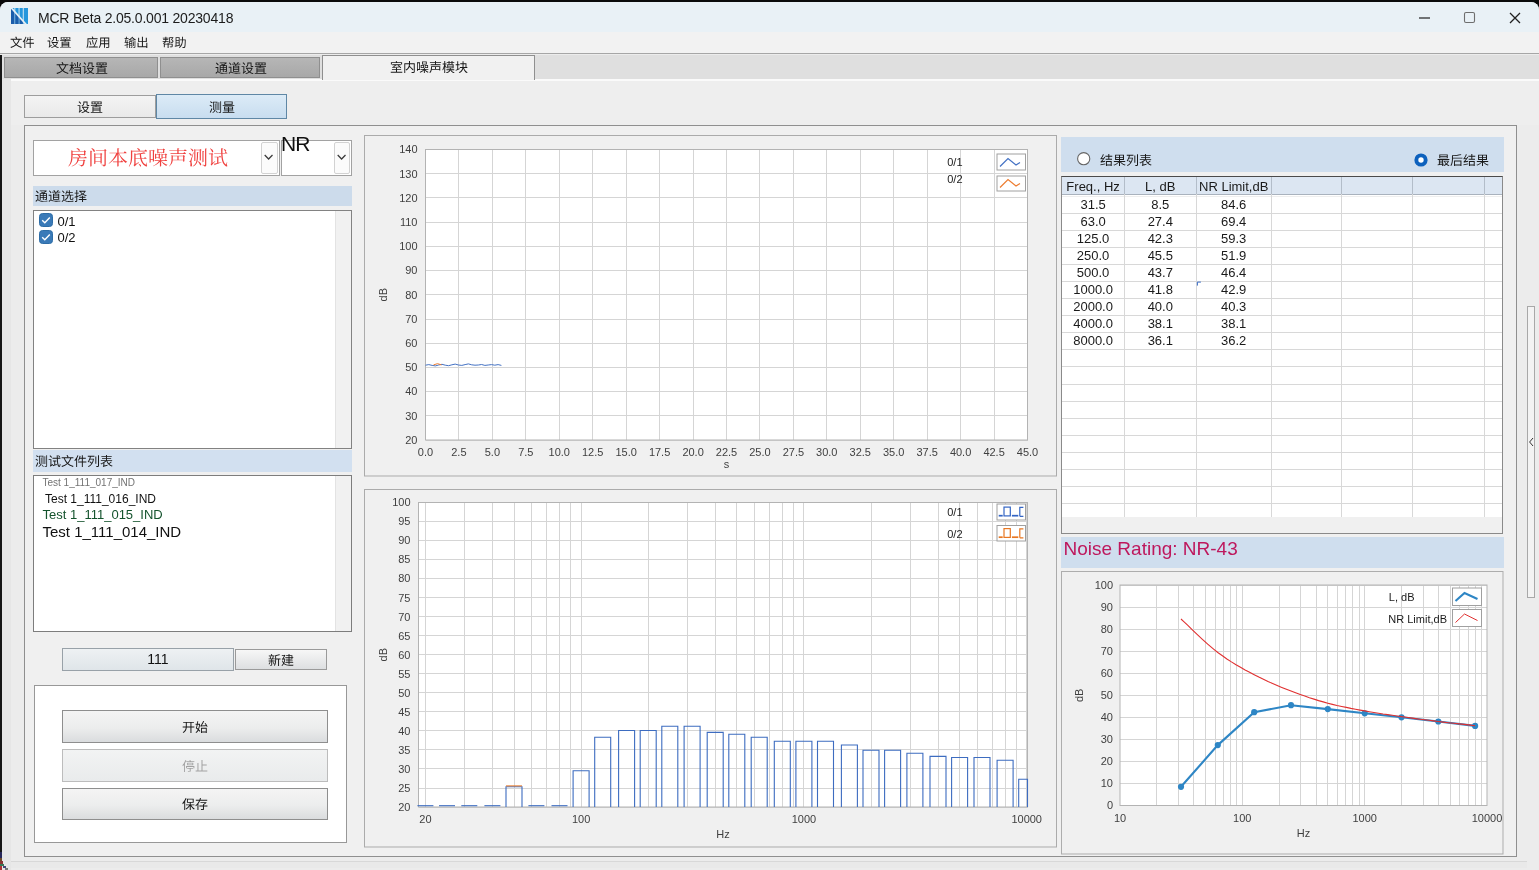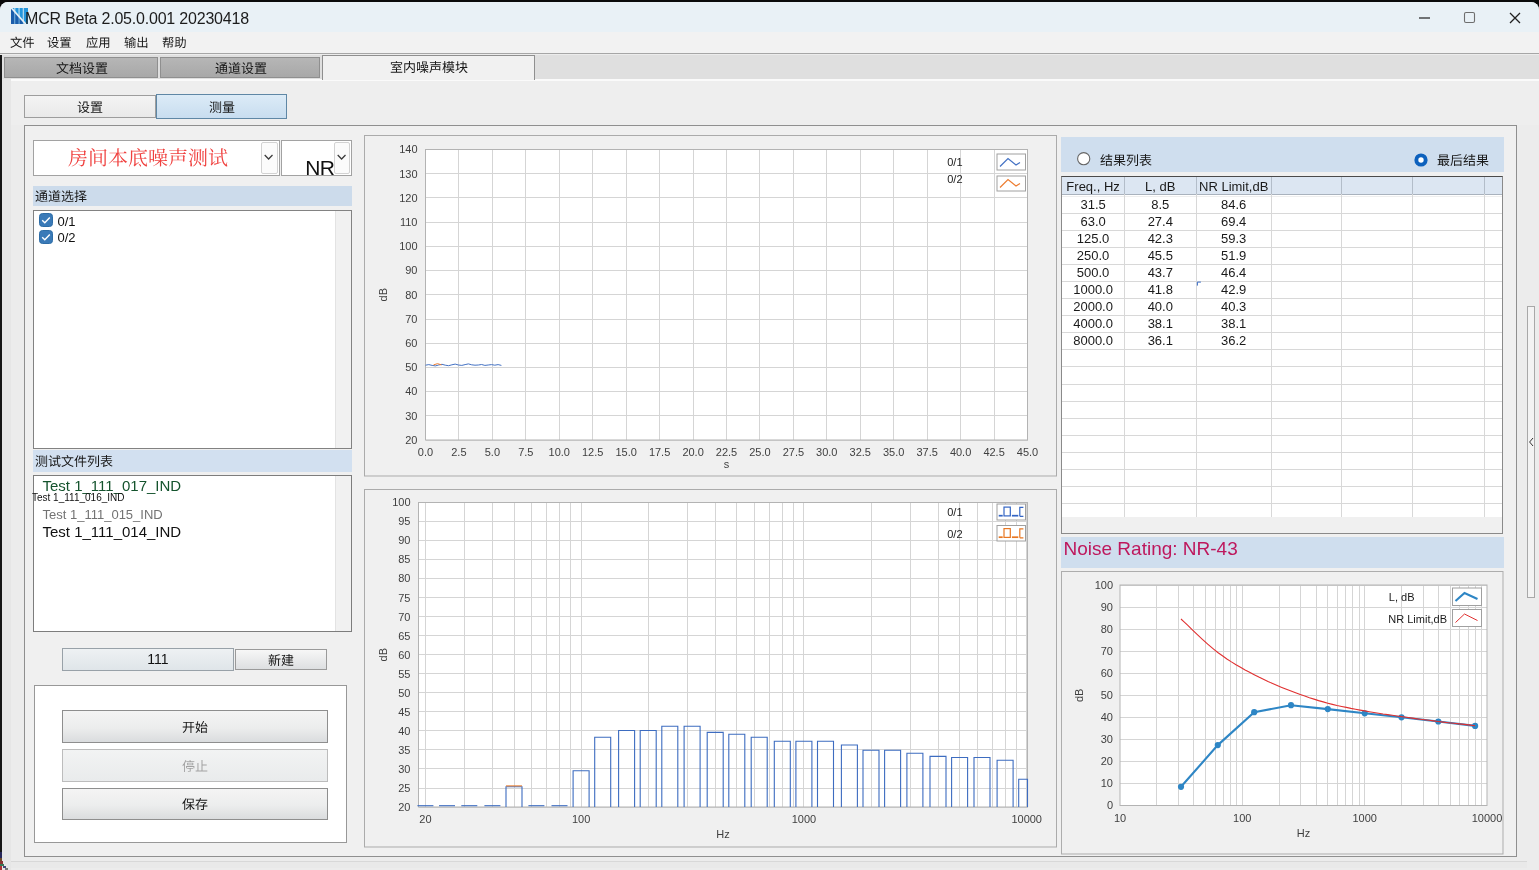--- a/index.html
+++ b/index.html
@@ -16,21 +16,21 @@
       <clipPath id="lb">
         <path d="M0 0h3.4v16H0zM4.3 0h3.3v16H4.3zM8.5 0h3.3v16H8.5zM12.7 0h4.3v16h-4.3z"></path>
       </clipPath>
     </defs>
 <g clip-path="url(#lb)">
       <rect x="0" y="0" width="17" height="16" fill="#2496dc"></rect>
 <path d="M0 0L14.5 16L0 16Z" fill="#1b5dab"></path>
     </g>
 <path d="M-0.5 -1L15.2 16.6" stroke="#e9f1f6" stroke-width="1.7" fill="none"></path>
   </svg>
-<div class="a" style="left:25px;top:9.5px;font-size:16px;letter-spacing:-0.2px;color:#1c1c1c">MCR Beta 2.05.0.001 20230418</div>
+<div class="a" style="left:38px;top:9.5px;font-size:14px;letter-spacing:-0.2px;color:#1c1c1c">MCR Beta 2.05.0.001 20230418</div>
 <svg class="t" style="left:1400px;top:2px" width="139" height="30" viewBox="0 0 139 30">
 <path d="M19 16h11" stroke="#202020" stroke-width="1.2" fill="none"></path>
 <rect x="64.5" y="10.5" width="10" height="10" rx="1.5" stroke="#6e6e6e" stroke-width="1.1" fill="none"></rect>
 <path d="M110 11l10 10M120 11l-10 10" stroke="#202020" stroke-width="1.3" fill="none"></path>
   </svg>
 <div class="a" style="left:0;top:32px;width:1539px;height:22px;background:#f2f2f2;border-bottom:1px solid #a6a6a6"></div>
 <svg class="t" style="left:10px;top:33.3px" width="27" height="18">
     <path transform="translate(0,14)" d="M5.2029 -10.1229C5.5719 -9.5202 5.9655000000000005 -8.6961 6.1131 -8.1918L7.134 -8.5239C6.9618 -9.0282 6.5313 -9.8277 6.1623 -10.4181ZM0.615 -8.1672V-7.257H2.5338C3.2595 -5.3874 4.2312 -3.7761 5.4981 -2.46C4.1451 -1.3284 2.4846 -0.492 0.4428 0.0861C0.6273 0.3075 0.9225 0.738 1.0209 0.9594C3.075 0.2952 4.7847 -0.5904 6.1746 -1.7958C7.5645 -0.5658 9.2373 0.3444 11.2545 0.8979C11.4144 0.6396000000000001 11.685 0.246 11.8941 0.0492C9.9261 -0.4428 8.2533 -1.3161 6.888 -2.4723C8.1303 -3.7392 9.0774 -5.3136 9.7908 -7.257H11.7342V-8.1672ZM6.1992 -3.1119C5.043 -4.2804 4.1328000000000005 -5.6826 3.4932 -7.257H8.7453C8.1303 -5.5965 7.2816 -4.2312 6.1992 -3.1119Z M16.1991 -4.1943V-3.2964H19.7292V0.984H20.651699999999998V-3.2964H24.021900000000002V-4.1943H20.651699999999998V-6.9126H23.4807V-7.8105H20.651699999999998V-10.1844H19.7292V-7.8105H18.081C18.2409 -8.364 18.3762 -8.9544 18.499200000000002 -9.5325L17.6136 -9.717C17.3307 -8.1057 16.8141 -6.519 16.1007 -5.4981C16.3221 -5.3874 16.715700000000002 -5.166 16.887900000000002 -5.0307C17.22 -5.5473 17.5275 -6.1992 17.785800000000002 -6.9126H19.7292V-4.1943ZM15.596400000000001 -10.2828C14.932200000000002 -8.4255 13.8498 -6.5805 12.6936 -5.3751C12.8535 -5.166 13.1241 -4.6863 13.2225 -4.4649C13.616100000000001 -4.8831 13.985100000000001 -5.3751 14.3541 -5.904V0.9594H15.239700000000001V-7.3431C15.7071 -8.2041 16.1253 -9.1143 16.4697 -10.0245Z" fill="#1a1a1a"></path>
   </svg>
 <svg class="t" style="left:47.2px;top:33.3px" width="27" height="18">
@@ -91,21 +91,21 @@
     <path d="M0.7 1L4.6 5L8.5 1" stroke="#3a3a3a" stroke-width="1.25" fill="none"></path>
   </svg>
 <svg class="t" style="left:67.5px;top:143.2px" width="162" height="29">
     <path transform="translate(0,22)" d="M9.78 -10.14 9.58 -10.0C10.200000000000001 -9.44 11.02 -8.48 11.32 -7.76C12.64 -6.96 13.620000000000001 -9.42 9.78 -10.14ZM8.620000000000001 -16.94 8.42 -16.76C9.26 -16.14 10.42 -15.0 10.82 -14.16C12.200000000000001 -13.48 12.88 -16.12 8.620000000000001 -16.94ZM17.18 -8.58 16.240000000000002 -7.42H4.98L5.14 -6.82H9.5C9.36 -3.98 8.68 -1.12 3.64 1.18L3.86 1.5C8.120000000000001 -0.04 9.78 -2.02 10.48 -4.2H15.36C15.16 -2.2 14.780000000000001 -0.66 14.34 -0.3C14.16 -0.16 13.96 -0.12 13.58 -0.12C13.14 -0.12 11.4 -0.26 10.5 -0.34L10.48 -0.02C11.32 0.1 12.280000000000001 0.3 12.6 0.52C12.9 0.72 13.0 1.06 13.0 1.4000000000000001C13.84 1.4000000000000001 14.64 1.24 15.14 0.86C15.94 0.24 16.46 -1.62 16.66 -4.0600000000000005C17.080000000000002 -4.08 17.32 -4.18 17.44 -4.34L15.96 -5.58L15.200000000000001 -4.8H10.66C10.82 -5.46 10.9 -6.140000000000001 10.98 -6.82H18.38C18.66 -6.82 18.86 -6.92 18.92 -7.140000000000001C18.240000000000002 -7.76 17.18 -8.58 17.18 -8.58ZM4.6000000000000005 -10.92V-13.4H16.06V-10.92ZM3.3000000000000003 -14.18V-9.38C3.3000000000000003 -5.64 2.94 -1.78 0.38 1.34L0.68 1.56C4.26 -1.46 4.6000000000000005 -5.94 4.6000000000000005 -9.4V-10.32H16.06V-9.48H16.26C16.7 -9.48 17.34 -9.8 17.36 -9.92V-13.200000000000001C17.72 -13.26 18.02 -13.42 18.14 -13.56L16.580000000000002 -14.76L15.860000000000001 -13.98H4.84L3.3000000000000003 -14.66Z M23.54 -16.88 23.32 -16.72C24.2 -15.84 25.32 -14.36 25.68 -13.24C27.12 -12.3 28.08 -15.22 23.54 -16.88ZM24.32 -13.94 22.3 -14.16V1.56H22.54C23.04 1.56 23.58 1.28 23.58 1.08V-13.38C24.1 -13.46 24.259999999999998 -13.64 24.32 -13.94ZM32.46 -3.56H27.44V-7.0H32.46ZM26.2 -11.96V-1.02H26.4C27.04 -1.02 27.44 -1.3800000000000001 27.44 -1.48V-2.96H32.46V-1.3800000000000001H32.66C33.120000000000005 -1.3800000000000001 33.7 -1.72 33.72 -1.86V-10.6C34.06 -10.66 34.34 -10.8 34.44 -10.92L32.980000000000004 -12.08L32.28 -11.34H27.64ZM32.46 -10.74V-7.6000000000000005H27.44V-10.74ZM36.28 -15.08H27.759999999999998L27.94 -14.48H36.480000000000004V-0.62C36.480000000000004 -0.28 36.36 -0.14 35.94 -0.14C35.5 -0.14 33.16 -0.34 33.16 -0.34V0.0C34.16 0.12 34.72 0.28 35.06 0.52C35.36 0.72 35.5 1.08 35.56 1.48C37.519999999999996 1.28 37.760000000000005 0.58 37.760000000000005 -0.46V-14.24C38.16 -14.32 38.5 -14.48 38.64 -14.64L36.94 -15.92Z M56.760000000000005 -13.66 55.74 -12.34H50.620000000000005V-15.98C51.16 -16.06 51.32 -16.26 51.38 -16.56L49.3 -16.8V-12.34H41.4L41.58 -11.76H48.28C46.82 -7.94 44.12 -4.0600000000000005 40.68 -1.5L40.92 -1.24C44.7 -3.48 47.56 -6.72 49.3 -10.4V-3.44H44.94L45.1 -2.84H49.3V1.54H49.56C50.08 1.54 50.620000000000005 1.24 50.620000000000005 1.06V-2.84H54.64C54.92 -2.84 55.08 -2.94 55.14 -3.16C54.480000000000004 -3.8200000000000003 53.42 -4.7 53.42 -4.7L52.46 -3.44H50.620000000000005V-11.72C52.16 -7.42 54.82 -3.9 57.78 -1.94C58.019999999999996 -2.58 58.519999999999996 -3.0 59.120000000000005 -3.04L59.16 -3.24C56.08 -4.78 52.84 -8.08 51.04 -11.76H58.120000000000005C58.400000000000006 -11.76 58.58 -11.86 58.64 -12.08C57.94 -12.74 56.760000000000005 -13.66 56.760000000000005 -13.66Z M68.98 -17.02 68.78 -16.88C69.48 -16.28 70.32 -15.24 70.62 -14.46C72.04 -13.620000000000001 72.98 -16.34 68.98 -17.02ZM70.28 -1.6 70.06 -1.44C70.86 -0.78 71.78 0.36 72.0 1.26C73.26 2.16 74.26 -0.4 70.28 -1.6ZM77.44 -15.4 76.48 -14.16H64.48L62.92 -14.84V-9.120000000000001C62.92 -5.5200000000000005 62.74 -1.68 60.82 1.42L61.12 1.6400000000000001C64.02 -1.4000000000000001 64.22 -5.78 64.22 -9.14V-13.58H78.72C78.98 -13.58 79.18 -13.68 79.22 -13.9C78.56 -14.540000000000001 77.44 -15.4 77.44 -15.4ZM76.98 -8.040000000000001 76.08 -6.86H73.5C73.2 -8.24 73.06 -9.66 73.06 -11.0C74.32 -11.14 75.48 -11.32 76.46000000000001 -11.48C76.94 -11.26 77.28 -11.24 77.48 -11.42L76.08 -12.8C74.24 -12.22 70.98 -11.5 68.08 -11.1L66.3 -11.68V-1.04C66.3 -0.72 66.2 -0.58 65.5 -0.12L66.68 1.46C66.8 1.3800000000000001 66.98 1.18 67.06 0.9C68.7 -0.54 70.2 -2.0 71.0 -2.72L70.84 -2.98C69.68 -2.2600000000000002 68.52 -1.56 67.58 -1.04V-6.26H72.34C73.04 -3.3000000000000003 74.38 -0.76 76.8 0.76C77.64 1.36 78.68 1.68 79.08 1.1400000000000001C79.28 0.88 79.18 0.58 78.7 0.0L78.94 -2.48L78.7 -2.52C78.5 -1.82 78.2 -1.08 78.0 -0.66C77.86 -0.36 77.72 -0.34 77.4 -0.52C75.5 -1.6 74.3 -3.8000000000000003 73.66 -6.26H78.18C78.46000000000001 -6.26 78.64 -6.36 78.7 -6.58C78.03999999999999 -7.2 76.98 -8.040000000000001 76.98 -8.040000000000001ZM67.58 -9.32V-10.620000000000001C68.94 -10.64 70.38 -10.74 71.76 -10.86C71.82 -9.5 71.96000000000001 -8.14 72.22 -6.86H67.58Z M93.46000000000001 -10.84V-6.58L91.92 -6.74V-4.7H86.5L86.66 -4.12H90.92C89.62 -2.08 87.56 -0.34 85.0 0.88L85.18 1.22C88.02 0.2 90.34 -1.3 91.92 -3.24V1.56H92.16C92.64 1.56 93.16 1.28 93.16 1.12V-3.94C94.36 -1.7 96.32 0.04 98.28 1.08C98.44 0.4 98.88 0.0 99.42 -0.08L99.44 -0.3C97.4 -0.96 95.0 -2.4 93.58 -4.12H98.76C99.03999999999999 -4.12 99.24000000000001 -4.22 99.28 -4.44C98.64 -5.0200000000000005 97.58 -5.82 97.58 -5.82L96.66 -4.7H93.16V-6.140000000000001C93.3 -6.16 93.4 -6.22 93.46000000000001 -6.28V-6.18H93.64C94.08 -6.18 94.58 -6.44 94.58 -6.54V-7.24H97.22V-6.3H97.4C97.8 -6.3 98.38 -6.58 98.4 -6.7V-10.02C98.76 -10.1 99.1 -10.26 99.22 -10.42L97.72 -11.540000000000001L97.02 -10.84H94.66L93.46000000000001 -11.38ZM84.82 -13.9V-5.7H82.7V-13.9ZM81.56 -14.48V-2.34H81.76C82.26 -2.34 82.7 -2.62 82.7 -2.7600000000000002V-5.1000000000000005H84.82V-3.42H85.0C85.42 -3.42 85.98 -3.72 86.0 -3.86V-13.700000000000001C86.38 -13.76 86.68 -13.92 86.82 -14.06L85.32 -15.24L84.64 -14.48H82.8L81.56 -15.1ZM95.06 -15.26V-13.02H90.42V-15.26ZM89.26 -15.860000000000001V-11.6H89.42C89.92 -11.6 90.42 -11.88 90.42 -11.98V-12.46H95.06V-11.76H95.24C95.62 -11.76 96.26 -12.02 96.28 -12.14V-15.040000000000001C96.66 -15.120000000000001 96.98 -15.26 97.12 -15.42L95.54 -16.6L94.86 -15.860000000000001H90.52L89.26 -16.44ZM90.7 -10.24V-7.82H88.18V-10.24ZM87.04 -10.84V-6.0600000000000005H87.22C87.68 -6.0600000000000005 88.18 -6.34 88.18 -6.44V-7.24H90.7V-6.32H90.88C91.28 -6.32 91.84 -6.66 91.86 -6.8V-10.02C92.24 -10.1 92.56 -10.26 92.7 -10.42L91.18 -11.540000000000001L90.5 -10.84H88.28L87.04 -11.38ZM97.22 -10.24V-7.82H94.58V-10.24Z M103.52 -9.28V-6.32C103.52 -3.68 103.18 -0.9 100.8 1.3800000000000001L101.04 1.62C103.74 -0.1 104.52 -2.5 104.74 -4.64H115.1V-3.36H115.3C115.72 -3.36 116.4 -3.62 116.42 -3.74V-8.5C116.76 -8.56 117.06 -8.72 117.18 -8.86L115.62 -10.06L114.92 -9.28H105.08L103.52 -9.96ZM104.78 -5.22 104.82 -6.34V-8.700000000000001H109.36V-5.22ZM110.62 -5.22V-8.700000000000001H115.1V-5.22ZM109.3 -16.76V-14.6H101.18L101.36 -14.02H109.3V-11.700000000000001H102.4L102.58 -11.120000000000001H117.5C117.78 -11.120000000000001 117.94 -11.22 118.0 -11.44C117.34 -12.06 116.24000000000001 -12.9 116.24000000000001 -12.9L115.26 -11.700000000000001H110.62V-14.02H118.26C118.53999999999999 -14.02 118.74000000000001 -14.120000000000001 118.8 -14.34C118.06 -14.96 116.94 -15.780000000000001 116.94 -15.780000000000001L115.94 -14.6H110.62V-16.0C111.12 -16.080000000000002 111.32 -16.28 111.36 -16.56Z M130.82 -12.5 128.9 -13.0C128.88 -5.0 128.98 -1.34 124.64 1.26L124.92 1.62C130.12 -0.78 129.94 -4.76 130.08 -12.06C130.54 -12.06 130.74 -12.26 130.82 -12.5ZM129.88 -3.68 129.66 -3.52C130.62 -2.62 131.78 -1.06 132.08 0.16C133.48 1.16 134.44 -1.8800000000000001 129.88 -3.68ZM126.26 -15.92V-3.98H126.42C127.02 -3.98 127.38 -4.24 127.38 -4.34V-14.72H131.7V-4.38H131.88C132.4 -4.38 132.86 -4.68 132.86 -4.78V-14.64C133.3 -14.68 133.52 -14.8 133.68 -14.96L132.26 -16.080000000000002L131.62 -15.32H127.62ZM139.0 -16.16 137.08 -16.38V-0.42C137.08 -0.12 137.0 0.0 136.64 0.0C136.28 0.0 134.5 -0.16 134.5 -0.16V0.16C135.28 0.26 135.76 0.42 136.0 0.62C136.26 0.84 136.36 1.18 136.4 1.56C138.08 1.3800000000000001 138.26 0.74 138.26 -0.3V-15.64C138.74 -15.700000000000001 138.94 -15.88 139.0 -16.16ZM136.24 -13.88 134.42 -14.1V-2.86H134.64C135.06 -2.86 135.52 -3.14 135.52 -3.3000000000000003V-13.36C136.02 -13.44 136.18 -13.620000000000001 136.24 -13.88ZM121.94 -4.0600000000000005C121.72 -4.0600000000000005 121.1 -4.0600000000000005 121.1 -4.0600000000000005V-3.62C121.52 -3.58 121.78 -3.54 122.06 -3.34C122.44 -3.06 122.58 -1.44 122.28 0.58C122.32 1.2 122.56 1.56 122.92 1.56C123.6 1.56 123.98 1.04 124.02 0.2C124.08 -1.46 123.52 -2.4 123.5 -3.3000000000000003C123.48 -3.7800000000000002 123.6 -4.4 123.74 -5.0200000000000005C123.92 -5.96 125.1 -10.36 125.72 -12.780000000000001L125.34 -12.84C122.7 -5.18 122.7 -5.18 122.4 -4.5C122.24 -4.0600000000000005 122.16 -4.0600000000000005 121.94 -4.0600000000000005ZM120.96 -12.040000000000001 120.76 -11.86C121.46 -11.28 122.3 -10.22 122.56 -9.38C123.88 -8.540000000000001 124.86 -11.18 120.96 -12.040000000000001ZM122.28 -16.56 122.08 -16.38C122.9 -15.8 123.9 -14.72 124.16 -13.82C125.58 -12.96 126.48 -15.84 122.28 -16.56Z M155.86 -16.14 155.64 -16.02C156.2 -15.38 156.86 -14.280000000000001 157.02 -13.44C158.22 -12.5 159.46 -14.9 155.86 -16.14ZM142.14 -16.68 141.9 -16.52C142.74 -15.6 143.82 -14.02 144.12 -12.84C145.48 -11.9 146.46 -14.74 142.14 -16.68ZM144.56 -10.620000000000001C144.94 -10.700000000000001 145.22 -10.84 145.3 -10.98L144.0 -12.08L143.34 -11.38H140.78L140.96 -10.78H143.32V-1.8C143.32 -1.44 143.22 -1.32 142.6 -0.98L143.46 0.62C143.64 0.54 143.88 0.3 144.0 -0.08C145.42 -1.56 146.66 -3.02 147.3 -3.7800000000000002L147.08 -4.0200000000000005L144.56 -2.1ZM151.88 -9.26 151.08 -8.26H146.38L146.54 -7.66H149.14V-1.96C147.76 -1.6 146.62 -1.32 145.96 -1.2L146.74 0.28C146.92 0.2 147.06 0.04 147.14 -0.18C149.9 -1.28 152.0 -2.18 153.5 -2.84L153.42 -3.12L150.38 -2.3000000000000003V-7.66H152.82C153.1 -7.66 153.28 -7.76 153.32 -7.98C152.78 -8.540000000000001 151.88 -9.26 151.88 -9.26ZM157.7 -13.16 156.78 -12.0H154.48C154.46 -13.24 154.46 -14.540000000000001 154.48 -15.84C154.98 -15.9 155.16 -16.12 155.18 -16.38L153.1 -16.64C153.1 -15.02 153.12 -13.48 153.16 -12.0H146.1L146.26 -11.42H153.2C153.44 -5.92 154.26 -1.62 156.94 0.62C157.64 1.3 158.78 1.84 159.26 1.28C159.44 1.08 159.38 0.72 158.88 -0.02L159.18 -3.04L158.94 -3.08C158.7 -2.2600000000000002 158.38 -1.34 158.16 -0.8200000000000001C158.0 -0.44 157.9 -0.42 157.62 -0.7000000000000001C155.32 -2.52 154.64 -6.62 154.5 -11.42H158.86C159.14 -11.42 159.34 -11.52 159.4 -11.74C158.74 -12.34 157.7 -13.16 157.7 -13.16Z" fill="#f0413f"></path>
   </svg>
 <div class="a" style="left:280.5px;top:139.5px;width:71px;height:36px;background:#fff;border:1px solid #a2a2a2"></div>
 <div class="a" style="left:334px;top:142px;width:15.5px;height:31.5px;background:#fbfbfb;border:1px solid #d2d2d2;border-radius:2px"></div>
 <svg class="t" style="left:337.3px;top:153.8px" width="11" height="8">
     <path d="M0.7 1L4.6 5L8.5 1" stroke="#3a3a3a" stroke-width="1.25" fill="none"></path>
   </svg>
-<div class="a" style="left:281px;top:156px;width:53px;text-align:right;font-size:21px;letter-spacing:-0.8px;color:#111">NR</div>
+<div class="a" style="left:281px;top:132px;width:53px;text-align:left;font-size:21px;letter-spacing:-0.8px;color:#111">NR</div>
 <div class="a" style="left:33px;top:186px;width:318.5px;height:19.5px;background:#ccdbeb"></div>
 <svg class="t" style="left:34.5px;top:186px" width="54" height="19">
     <path transform="translate(0,15)" d="M0.845 -9.841C1.6119999999999999 -9.165 2.6 -8.216 3.0549999999999997 -7.6049999999999995L3.77 -8.254999999999999C3.2889999999999997 -8.853 2.288 -9.763 1.521 -10.4ZM3.328 -6.045H0.5589999999999999V-5.122H2.392V-1.43C1.8199999999999998 -1.196 1.17 -0.611 0.507 0.104L1.1179999999999999 0.9099999999999999C1.781 0.026 2.4179999999999997 -0.728 2.86 -0.728C3.159 -0.728 3.601 -0.286 4.1339999999999995 0.039C5.044 0.585 6.122999999999999 0.741 7.734999999999999 0.741C9.139 0.741 11.414 0.6759999999999999 12.324 0.611C12.337 0.351 12.492999999999999 -0.091 12.597 -0.33799999999999997C11.258 -0.208 9.282 -0.104 7.747999999999999 -0.104C6.305 -0.104 5.2 -0.19499999999999998 4.329 -0.728C3.8739999999999997 -1.027 3.5879999999999996 -1.261 3.328 -1.404ZM4.732 -10.439V-9.671999999999999H10.231C9.698 -9.269 9.035 -8.866 8.385 -8.554C7.747999999999999 -8.84 7.072 -9.113 6.487 -9.321L5.8629999999999995 -8.762C6.669 -8.463 7.617999999999999 -8.046999999999999 8.411 -7.657H4.718999999999999V-0.9229999999999999H5.6419999999999995V-3.081H7.8389999999999995V-0.975H8.722999999999999V-3.081H10.985V-1.898C10.985 -1.742 10.933 -1.69 10.764 -1.6769999999999998C10.607999999999999 -1.6769999999999998 10.062 -1.6769999999999998 9.437999999999999 -1.69C9.555 -1.4689999999999999 9.671999999999999 -1.144 9.711 -0.8969999999999999C10.581999999999999 -0.8969999999999999 11.141 -0.8969999999999999 11.479 -1.04C11.817 -1.183 11.921 -1.417 11.921 -1.898V-7.657H10.218C9.958 -7.813 9.633 -7.981999999999999 9.256 -8.164C10.231 -8.671 11.219 -9.347 11.921 -10.023L11.309999999999999 -10.491L11.115 -10.439ZM10.985 -6.903V-5.7589999999999995H8.722999999999999V-6.903ZM5.6419999999999995 -5.031H7.8389999999999995V-3.848H5.6419999999999995ZM5.6419999999999995 -5.7589999999999995V-6.903H7.8389999999999995V-5.7589999999999995ZM10.985 -5.031V-3.848H8.722999999999999V-5.031Z M13.832 -9.945C14.521 -9.282 15.34 -8.346 15.690999999999999 -7.747999999999999L16.497 -8.294C16.107 -8.892 15.275 -9.789 14.586 -10.413ZM18.915 -4.784H23.27V-3.6919999999999997H18.915ZM18.915 -3.0029999999999997H23.27V-1.9109999999999998H18.915ZM18.915 -6.552H23.27V-5.473H18.915ZM17.992 -7.292999999999999V-1.157H24.219V-7.292999999999999H21.112000000000002C21.255 -7.617999999999999 21.411 -8.008 21.567 -8.385H25.311V-9.203999999999999H22.88C23.192 -9.633 23.517 -10.152999999999999 23.829 -10.634L22.866999999999997 -10.92C22.659 -10.413 22.243000000000002 -9.711 21.892 -9.203999999999999H19.461L20.137 -9.516C19.981 -9.918999999999999 19.564999999999998 -10.543 19.188 -10.972L18.381999999999998 -10.620999999999999C18.72 -10.192 19.084 -9.607 19.253 -9.203999999999999H17.043V-8.385H20.488C20.41 -8.033999999999999 20.293 -7.630999999999999 20.189 -7.292999999999999ZM16.406 -6.279H13.663V-5.369H15.469999999999999V-1.3259999999999998C14.885 -1.1179999999999999 14.222 -0.572 13.546 0.091L14.157 0.884C14.82 0.078 15.483 -0.611 15.951 -0.611C16.25 -0.611 16.653 -0.221 17.212 0.091C18.109 0.598 19.227 0.741 20.761 0.741C22.009 0.741 24.296999999999997 0.6629999999999999 25.232999999999997 0.598C25.246 0.325 25.402 -0.11699999999999999 25.506 -0.351C24.244999999999997 -0.221 22.308 -0.13 20.787 -0.13C19.37 -0.13 18.252 -0.221 17.42 -0.6759999999999999C16.965 -0.9359999999999999 16.666 -1.17 16.406 -1.3Z M26.793 -9.945C27.547 -9.308 28.431 -8.398 28.808 -7.760999999999999L29.614 -8.372C29.198 -8.996 28.301 -9.879999999999999 27.534 -10.478ZM31.798000000000002 -10.53C31.486 -9.373 30.939999999999998 -8.229 30.238 -7.462C30.472 -7.345 30.887999999999998 -7.085 31.07 -6.941999999999999C31.369 -7.306 31.655 -7.760999999999999 31.915 -8.267999999999999H33.839V-6.37H30.16V-5.499H32.513C32.292 -3.796 31.759 -2.561 29.809 -1.8719999999999999C30.017 -1.69 30.303 -1.3259999999999998 30.407 -1.079C32.591 -1.9369999999999998 33.241 -3.432 33.488 -5.499H34.827V-2.483C34.827 -1.4949999999999999 35.048 -1.2089999999999999 36.022999999999996 -1.2089999999999999C36.218 -1.2089999999999999 37.102000000000004 -1.2089999999999999 37.297 -1.2089999999999999C38.116 -1.2089999999999999 38.376 -1.625 38.467 -3.276C38.194 -3.3409999999999997 37.791 -3.484 37.609 -3.666C37.57 -2.3009999999999997 37.518 -2.1189999999999998 37.193 -2.1189999999999998C37.010999999999996 -2.1189999999999998 36.296 -2.1189999999999998 36.166 -2.1189999999999998C35.828 -2.1189999999999998 35.789 -2.158 35.789 -2.483V-5.499H38.363V-6.37H34.814V-8.267999999999999H37.817V-9.113H34.814V-10.868H33.839V-9.113H32.305C32.474 -9.503 32.617 -9.918999999999999 32.734 -10.334999999999999ZM29.262999999999998 -5.928H26.728V-5.018H28.326999999999998V-1.079C27.768 -0.819 27.17 -0.351 26.585 0.19499999999999998L27.235 1.04C27.976 0.23399999999999999 28.678 -0.442 29.159 -0.442C29.445 -0.442 29.848 -0.065 30.355 0.247C31.213 0.754 32.292 0.884 33.8 0.884C35.074 0.884 37.271 0.819 38.285 0.754C38.298 0.46799999999999997 38.454 -0.013 38.558 -0.26C37.271 -0.13 35.295 -0.039 33.813 -0.039C32.435 -0.039 31.343 -0.11699999999999999 30.537 -0.598C29.913 -0.962 29.614 -1.274 29.262999999999998 -1.3Z M41.301 -10.907V-8.307H39.598V-7.396999999999999H41.301V-4.628C40.612 -4.42 39.975 -4.2379999999999995 39.468 -4.095L39.715 -3.146L41.301 -3.653V-0.156C41.301 0.013 41.236 0.065 41.08 0.078C40.924 0.078 40.417 0.091 39.858 0.065C39.988 0.33799999999999997 40.105 0.741 40.144 0.988C40.976 0.988 41.483 0.975 41.808 0.8059999999999999C42.133 0.65 42.25 0.377 42.25 -0.156V-3.965L43.758 -4.459L43.628 -5.356L42.25 -4.927V-7.396999999999999H43.797V-8.307H42.25V-10.907ZM49.452 -9.347C48.984 -8.671 48.347 -8.073 47.606 -7.553C46.93 -8.073 46.358 -8.671 45.916 -9.347ZM44.147999999999996 -10.231V-9.347H44.98C45.461 -8.475999999999999 46.098 -7.7219999999999995 46.852 -7.072C45.838 -6.460999999999999 44.694 -6.005999999999999 43.589 -5.733C43.771 -5.537999999999999 44.005 -5.1739999999999995 44.109 -4.9399999999999995C45.292 -5.2909999999999995 46.501 -5.811 47.58 -6.5C48.594 -5.798 49.777 -5.265 51.064 -4.927C51.194 -5.186999999999999 51.467 -5.551 51.662 -5.7459999999999996C50.44 -6.005999999999999 49.322 -6.4479999999999995 48.36 -7.045999999999999C49.387 -7.826 50.257999999999996 -8.801 50.817 -9.945L50.232 -10.27L50.063 -10.231ZM47.06 -5.356V-4.212H44.421V-3.328H47.06V-1.9889999999999999H43.758V-1.105H47.06V1.066H48.035V-1.105H51.441V-1.9889999999999999H48.035V-3.328H50.504999999999995V-4.212H48.035V-5.356Z" fill="#1a1a1a"></path>
   </svg>
 <div class="a" style="left:33px;top:209.5px;width:318.5px;height:239.5px;background:#fff;border:1px solid #828282"></div>
 <div class="a" style="left:335px;top:210.5px;width:15.5px;height:237.5px;background:#f1f1f1;border-left:1px solid #e3e3e3"></div>
 <svg class="t" style="left:39px;top:213px" width="14" height="14" viewBox="0 0 14 14">
 <rect x="0.5" y="0.5" width="13" height="13" rx="3" fill="#3a7ab8" stroke="#2e6da6"></rect>
 <path d="M3.2 7.2L5.8 9.8L10.8 4.4" stroke="#fff" stroke-width="1.4" fill="none"></path>
   </svg>
@@ -114,23 +114,23 @@
 <rect x="0.5" y="0.5" width="13" height="13" rx="3" fill="#3a7ab8" stroke="#2e6da6"></rect>
 <path d="M3.2 7.2L5.8 9.8L10.8 4.4" stroke="#fff" stroke-width="1.4" fill="none"></path>
   </svg>
 <div class="a" style="left:57.5px;top:230.0px;font-size:13px;color:#111">0/2</div>
 <div class="a" style="left:33px;top:449.5px;width:318.5px;height:22px;background:#d2e0f0"></div>
 <svg class="t" style="left:34.5px;top:450.5px" width="80" height="19">
     <path transform="translate(0,15)" d="M6.318 -1.196C6.981 -0.5459999999999999 7.747999999999999 0.364 8.112 0.949L8.748999999999999 0.507C8.372 -0.052 7.592 -0.9359999999999999 6.928999999999999 -1.573ZM4.056 -10.166V-2.002H4.8229999999999995V-9.411999999999999H7.643999999999999V-2.041H8.437V-10.166ZM11.270999999999999 -10.751V-0.091C11.270999999999999 0.104 11.193 0.16899999999999998 11.011 0.16899999999999998C10.828999999999999 0.182 10.218 0.182 9.529 0.16899999999999998C9.645999999999999 0.40299999999999997 9.776 0.7799999999999999 9.815 0.988C10.725 1.001 11.283999999999999 0.975 11.622 0.832C11.947 0.689 12.077 0.442 12.077 -0.091V-10.751ZM9.49 -9.75V-1.9629999999999999H10.27V-9.75ZM5.798 -8.488999999999999V-3.887C5.798 -2.314 5.537999999999999 -0.689 3.367 0.416C3.51 0.533 3.7569999999999997 0.858 3.848 1.014C6.188 -0.16899999999999998 6.552 -2.132 6.552 -3.8739999999999997V-8.488999999999999ZM1.053 -10.088C1.781 -9.684999999999999 2.717 -9.061 3.159 -8.645L3.7569999999999997 -9.437999999999999C3.2889999999999997 -9.828 2.34 -10.4 1.638 -10.777ZM0.494 -6.577999999999999C1.2089999999999999 -6.175 2.158 -5.59 2.626 -5.2L3.211 -5.9799999999999995C2.717 -6.356999999999999 1.755 -6.9159999999999995 1.053 -7.279999999999999ZM0.754 0.351 1.638 0.871C2.1839999999999997 -0.325 2.834 -1.924 3.302 -3.2889999999999997L2.522 -3.796C2.002 -2.34 1.274 -0.65 0.754 0.351Z M14.56 -10.075C15.222999999999999 -9.503 16.055 -8.671 16.445 -8.138L17.121 -8.814C16.731 -9.334 15.886 -10.113999999999999 15.21 -10.673ZM23.101 -10.347999999999999C23.647 -9.776 24.244999999999997 -8.982999999999999 24.505 -8.463L25.22 -8.943999999999999C24.933999999999997 -9.450999999999999 24.323 -10.205 23.777 -10.764ZM13.65 -6.838V-5.902H15.457V-1.222C15.457 -0.6629999999999999 15.067 -0.286 14.833 -0.143C15.001999999999999 0.052 15.236 0.46799999999999997 15.327 0.702C15.522 0.46799999999999997 15.873 0.23399999999999999 18.096 -1.261C18.005 -1.456 17.887999999999998 -1.833 17.823 -2.093L16.38 -1.157V-6.838ZM21.723 -10.854999999999999 21.801000000000002 -8.216H17.498V-7.279999999999999H21.84C22.073999999999998 -2.379 22.685 0.962 24.296999999999997 1.001C24.790999999999997 1.001 25.311 0.45499999999999996 25.570999999999998 -1.742C25.389 -1.8199999999999998 24.973 -2.08 24.790999999999997 -2.275C24.713 -1.001 24.557 -0.27299999999999996 24.323 -0.27299999999999996C23.517 -0.312 23.009999999999998 -3.263 22.802 -7.279999999999999H25.467V-8.216H22.762999999999998C22.737000000000002 -9.061 22.711 -9.945 22.711 -10.854999999999999ZM17.68 -0.7929999999999999 17.953 0.13C19.045 -0.19499999999999998 20.462 -0.611 21.826999999999998 -1.014L21.697 -1.885L20.176 -1.456V-4.4719999999999995H21.398V-5.382H17.914V-4.4719999999999995H19.279V-1.2089999999999999Z M31.499 -10.699C31.889 -10.062 32.305 -9.190999999999999 32.461 -8.658L33.54 -9.009C33.358 -9.542 32.903 -10.386999999999999 32.513 -11.011ZM26.65 -8.632V-7.67H28.678C29.445 -5.694 30.472 -3.9909999999999997 31.811 -2.6C30.381 -1.404 28.626 -0.52 26.468 0.091C26.663 0.325 26.975 0.7799999999999999 27.079 1.014C29.25 0.312 31.057 -0.624 32.525999999999996 -1.898C33.995 -0.598 35.763 0.364 37.894999999999996 0.949C38.064 0.6759999999999999 38.35 0.26 38.571 0.052C36.491 -0.46799999999999997 34.723 -1.391 33.28 -2.613C34.593 -3.952 35.594 -5.616 36.348 -7.67H38.402V-8.632ZM32.552 -3.2889999999999997C31.33 -4.524 30.368 -6.005999999999999 29.692 -7.67H35.243C34.593 -5.915 33.696 -4.4719999999999995 32.552 -3.2889999999999997Z M43.121 -4.433V-3.484H46.852V1.04H47.827V-3.484H51.388999999999996V-4.433H47.827V-7.306H50.817V-8.254999999999999H47.827V-10.764H46.852V-8.254999999999999H45.11C45.278999999999996 -8.84 45.422 -9.464 45.552 -10.075L44.616 -10.27C44.317 -8.567 43.771 -6.89 43.016999999999996 -5.811C43.251 -5.694 43.667 -5.46 43.849000000000004 -5.317C44.2 -5.8629999999999995 44.525 -6.552 44.798 -7.306H46.852V-4.433ZM42.484 -10.868C41.782 -8.905 40.638 -6.955 39.416 -5.681C39.585 -5.46 39.871 -4.952999999999999 39.975 -4.718999999999999C40.391 -5.161 40.781 -5.681 41.171 -6.239999999999999V1.014H42.107V-7.760999999999999C42.601 -8.671 43.043 -9.633 43.407 -10.594999999999999Z M60.346000000000004 -9.411999999999999V-2.132H61.308V-9.411999999999999ZM63.024 -10.854999999999999V-0.221C63.024 -0.013 62.946 0.052 62.738 0.052C62.53 0.065 61.854 0.065 61.138999999999996 0.039C61.269 0.312 61.425 0.728 61.464 0.988C62.465 0.988 63.089 0.962 63.466 0.819C63.856 0.6629999999999999 64.012 0.377 64.012 -0.23399999999999999V-10.854999999999999ZM54.353 -3.9259999999999997C55.016 -3.4709999999999996 55.822 -2.834 56.329 -2.3529999999999998C55.445 -1.105 54.314 -0.221 53.027 0.286C53.235 0.481 53.495 0.858 53.612 1.105C56.368 -0.13 58.383 -2.665 59.033 -7.175999999999999L58.435 -7.358L58.266 -7.319H55.341C55.549 -7.943 55.731 -8.606 55.887 -9.282H59.423V-10.218H52.793V-9.282H54.912C54.457 -7.292999999999999 53.729 -5.447 52.689 -4.2379999999999995C52.91 -4.095 53.287 -3.77 53.443 -3.5879999999999996C54.054 -4.3549999999999995 54.574 -5.317 55.016 -6.422H57.967C57.72 -5.2 57.343 -4.1209999999999996 56.849000000000004 -3.211C56.342 -3.653 55.549 -4.2379999999999995 54.912 -4.641Z M68.276 1.027C68.575 0.832 69.056 0.6629999999999999 72.68299999999999 -0.494C72.631 -0.702 72.553 -1.079 72.527 -1.3519999999999999L69.355 -0.40299999999999997V-3.263C70.135 -3.796 70.837 -4.381 71.396 -5.005C72.41 -2.275 74.23 -0.299 76.92099999999999 0.598C77.064 0.33799999999999997 77.35 -0.039 77.571 -0.247C76.28399999999999 -0.624 75.179 -1.261 74.282 -2.106C75.101 -2.613 76.05 -3.2889999999999997 76.804 -3.9259999999999997L75.998 -4.498C75.426 -3.9389999999999996 74.516 -3.2369999999999997 73.736 -2.691C73.164 -3.367 72.696 -4.147 72.358 -5.005H77.142V-5.85H71.968V-7.007H76.154V-7.813H71.968V-8.918H76.726V-9.763H71.968V-10.92H70.98V-9.763H66.365V-8.918H70.98V-7.813H67.028V-7.007H70.98V-5.85H65.845V-5.005H70.161C68.926 -3.9 67.08 -2.899 65.468 -2.379C65.676 -2.1839999999999997 65.962 -1.8199999999999998 66.118 -1.5859999999999999C66.846 -1.8459999999999999 67.613 -2.21 68.354 -2.639V-0.715C68.354 -0.19499999999999998 68.068 0.026 67.847 0.143C68.003 0.351 68.211 0.7929999999999999 68.276 1.027Z" fill="#1a1a1a"></path>
   </svg>
 <div class="a" style="left:33px;top:474.5px;width:318.5px;height:157px;background:#fff;border:1px solid #7d7d7d"></div>
 <div class="a" style="left:335px;top:475.5px;width:15.5px;height:155px;background:#f1f1f1;border-left:1px solid #e3e3e3"></div>
-<div class="a" style="left:42.5px;top:477.0px;font-size:15px;color:#14532d">Test 1_111_017_IND</div>
-<div class="a" style="left:32px;top:492.2px;font-size:10px;color:#111">Test 1_111_016_IND</div>
-<div class="a" style="left:42.5px;top:507.4px;font-size:13px;color:#737373">Test 1_111_015_IND</div>
+<div class="a" style="left:42.5px;top:477.0px;font-size:10px;color:#737373">Test 1_111_017_IND</div>
+<div class="a" style="left:45px;top:492.2px;font-size:12px;color:#111">Test 1_111_016_IND</div>
+<div class="a" style="left:42.5px;top:507.4px;font-size:13px;color:#14532d">Test 1_111_015_IND</div>
 <div class="a" style="left:42.5px;top:522.6px;font-size:15px;color:#111">Test 1_111_014_IND</div>
 <div class="a" style="left:61.5px;top:648px;width:172px;height:22.5px;background:linear-gradient(#eef1f3,#dfe5e9);border:1px solid #98a1a8"></div>
 <div class="a" style="left:61.5px;top:651px;width:193px;text-align:center;font-size:14px;color:#111;font-family:Liberation Sans, sans-serif">111</div>
 <div class="a" style="left:235px;top:648.5px;width:91.5px;height:21.5px;background:linear-gradient(#f7f7f7,#dddfe1);border:1px solid #9a9a9a"></div>
 <svg class="t" style="left:267.5px;top:649.5px" width="28" height="19">
     <path transform="translate(0,15)" d="M4.68 -2.7689999999999997C5.069999999999999 -2.1189999999999998 5.537999999999999 -1.2349999999999999 5.7459999999999996 -0.6629999999999999L6.435 -1.079C6.239999999999999 -1.625 5.771999999999999 -2.4699999999999998 5.343 -3.1199999999999997ZM1.755 -3.0549999999999997C1.4949999999999999 -2.262 1.066 -1.456 0.533 -0.884C0.728 -0.767 1.066 -0.52 1.222 -0.38999999999999996C1.7289999999999999 -1.001 2.249 -1.95 2.548 -2.86ZM7.189 -9.671999999999999V-5.2C7.189 -3.4709999999999996 7.085 -1.2349999999999999 5.9799999999999995 0.325C6.188 0.442 6.577999999999999 0.741 6.734 0.9229999999999999C7.93 -0.767 8.099 -3.328 8.099 -5.2V-5.616H10.075V0.975H11.024V-5.616H12.453999999999999V-6.526H8.099V-9.022C9.477 -9.23 10.959 -9.568 12.051 -9.971L11.258 -10.686C10.322 -10.296 8.645 -9.905999999999999 7.189 -9.671999999999999ZM2.782 -10.751C2.9899999999999998 -10.386999999999999 3.198 -9.945 3.3539999999999996 -9.555H0.7929999999999999V-8.735999999999999H6.539V-9.555H4.367999999999999C4.199 -9.984 3.913 -10.543 3.666 -10.972ZM4.901 -8.671C4.745 -8.073 4.446 -7.189 4.199 -6.590999999999999H0.598V-5.7589999999999995H3.263V-4.407H0.65V-3.549H3.263V-0.23399999999999999C3.263 -0.104 3.2369999999999997 -0.065 3.1069999999999998 -0.065C2.964 -0.052 2.561 -0.052 2.106 -0.065C2.2359999999999998 0.16899999999999998 2.366 0.533 2.392 0.767C3.029 0.767 3.4709999999999996 0.754 3.77 0.611C4.069 0.46799999999999997 4.16 0.23399999999999999 4.16 -0.221V-3.549H6.590999999999999V-4.407H4.16V-5.7589999999999995H6.747V-6.590999999999999H5.083C5.33 -7.137 5.577 -7.8389999999999995 5.811 -8.475999999999999ZM1.638 -8.463C1.898 -7.877999999999999 2.093 -7.098 2.145 -6.590999999999999L2.9899999999999998 -6.824999999999999C2.925 -7.319 2.7039999999999997 -8.086 2.431 -8.645Z M18.122 -9.815V-9.035H20.553V-8.06H17.29V-7.292999999999999H20.553V-6.279H18.031V-5.486H20.553V-4.484999999999999H17.927V-3.7439999999999998H20.553V-2.717H17.381V-1.9369999999999998H20.553V-0.637H21.476V-1.9369999999999998H25.180999999999997V-2.717H21.476V-3.7439999999999998H24.686999999999998V-4.484999999999999H21.476V-5.486H24.387999999999998V-7.292999999999999H25.285V-8.06H24.387999999999998V-9.815H21.476V-10.92H20.553V-9.815ZM21.476 -7.292999999999999H23.517V-6.279H21.476ZM21.476 -8.06V-9.035H23.517V-8.06ZM14.261 -5.109C14.261 -5.252 14.56 -5.420999999999999 14.754999999999999 -5.5249999999999995H16.354C16.198 -4.367999999999999 15.937999999999999 -3.367 15.6 -2.509C15.249 -3.029 14.963 -3.679 14.742 -4.459L14.014 -4.186C14.326 -3.133 14.716 -2.3009999999999997 15.197 -1.638C14.742 -0.7799999999999999 14.157 -0.104 13.481 0.38999999999999996C13.689 0.52 14.053 0.858 14.196 1.04C14.82 0.5589999999999999 15.379 -0.091 15.834 -0.9099999999999999C17.198999999999998 0.38999999999999996 19.097 0.715 21.488999999999997 0.715H25.128999999999998C25.180999999999997 0.45499999999999996 25.363 0.026 25.506 -0.182C24.843 -0.16899999999999998 22.022 -0.16899999999999998 21.502 -0.16899999999999998C19.305 -0.16899999999999998 17.511 -0.45499999999999996 16.237 -1.716C16.77 -2.925 17.147 -4.446 17.342 -6.279L16.796 -6.409L16.614 -6.396H15.496C16.146 -7.3709999999999996 16.809 -8.593 17.394 -9.854L16.77 -10.257L16.458 -10.113999999999999H13.832V-9.243H16.081C15.561 -8.086 14.911 -7.02 14.677 -6.694999999999999C14.417 -6.279 14.092 -5.954 13.858 -5.902C13.988 -5.707 14.183 -5.303999999999999 14.261 -5.109Z" fill="#1a1a1a"></path>
   </svg>
 <div class="a" style="left:34px;top:684.5px;width:313px;height:158.5px;background:#fff;border:1px solid #989898"></div>
 <div class="a" style="left:62px;top:710px;width:265.5px;height:32.5px;background:linear-gradient(#f4f4f4 0%,#eceded 55%,#dadcde 100%);border:1px solid #8e8e8e"></div>
 <svg class="t" style="left:181.5px;top:716.5px" width="28" height="19">

